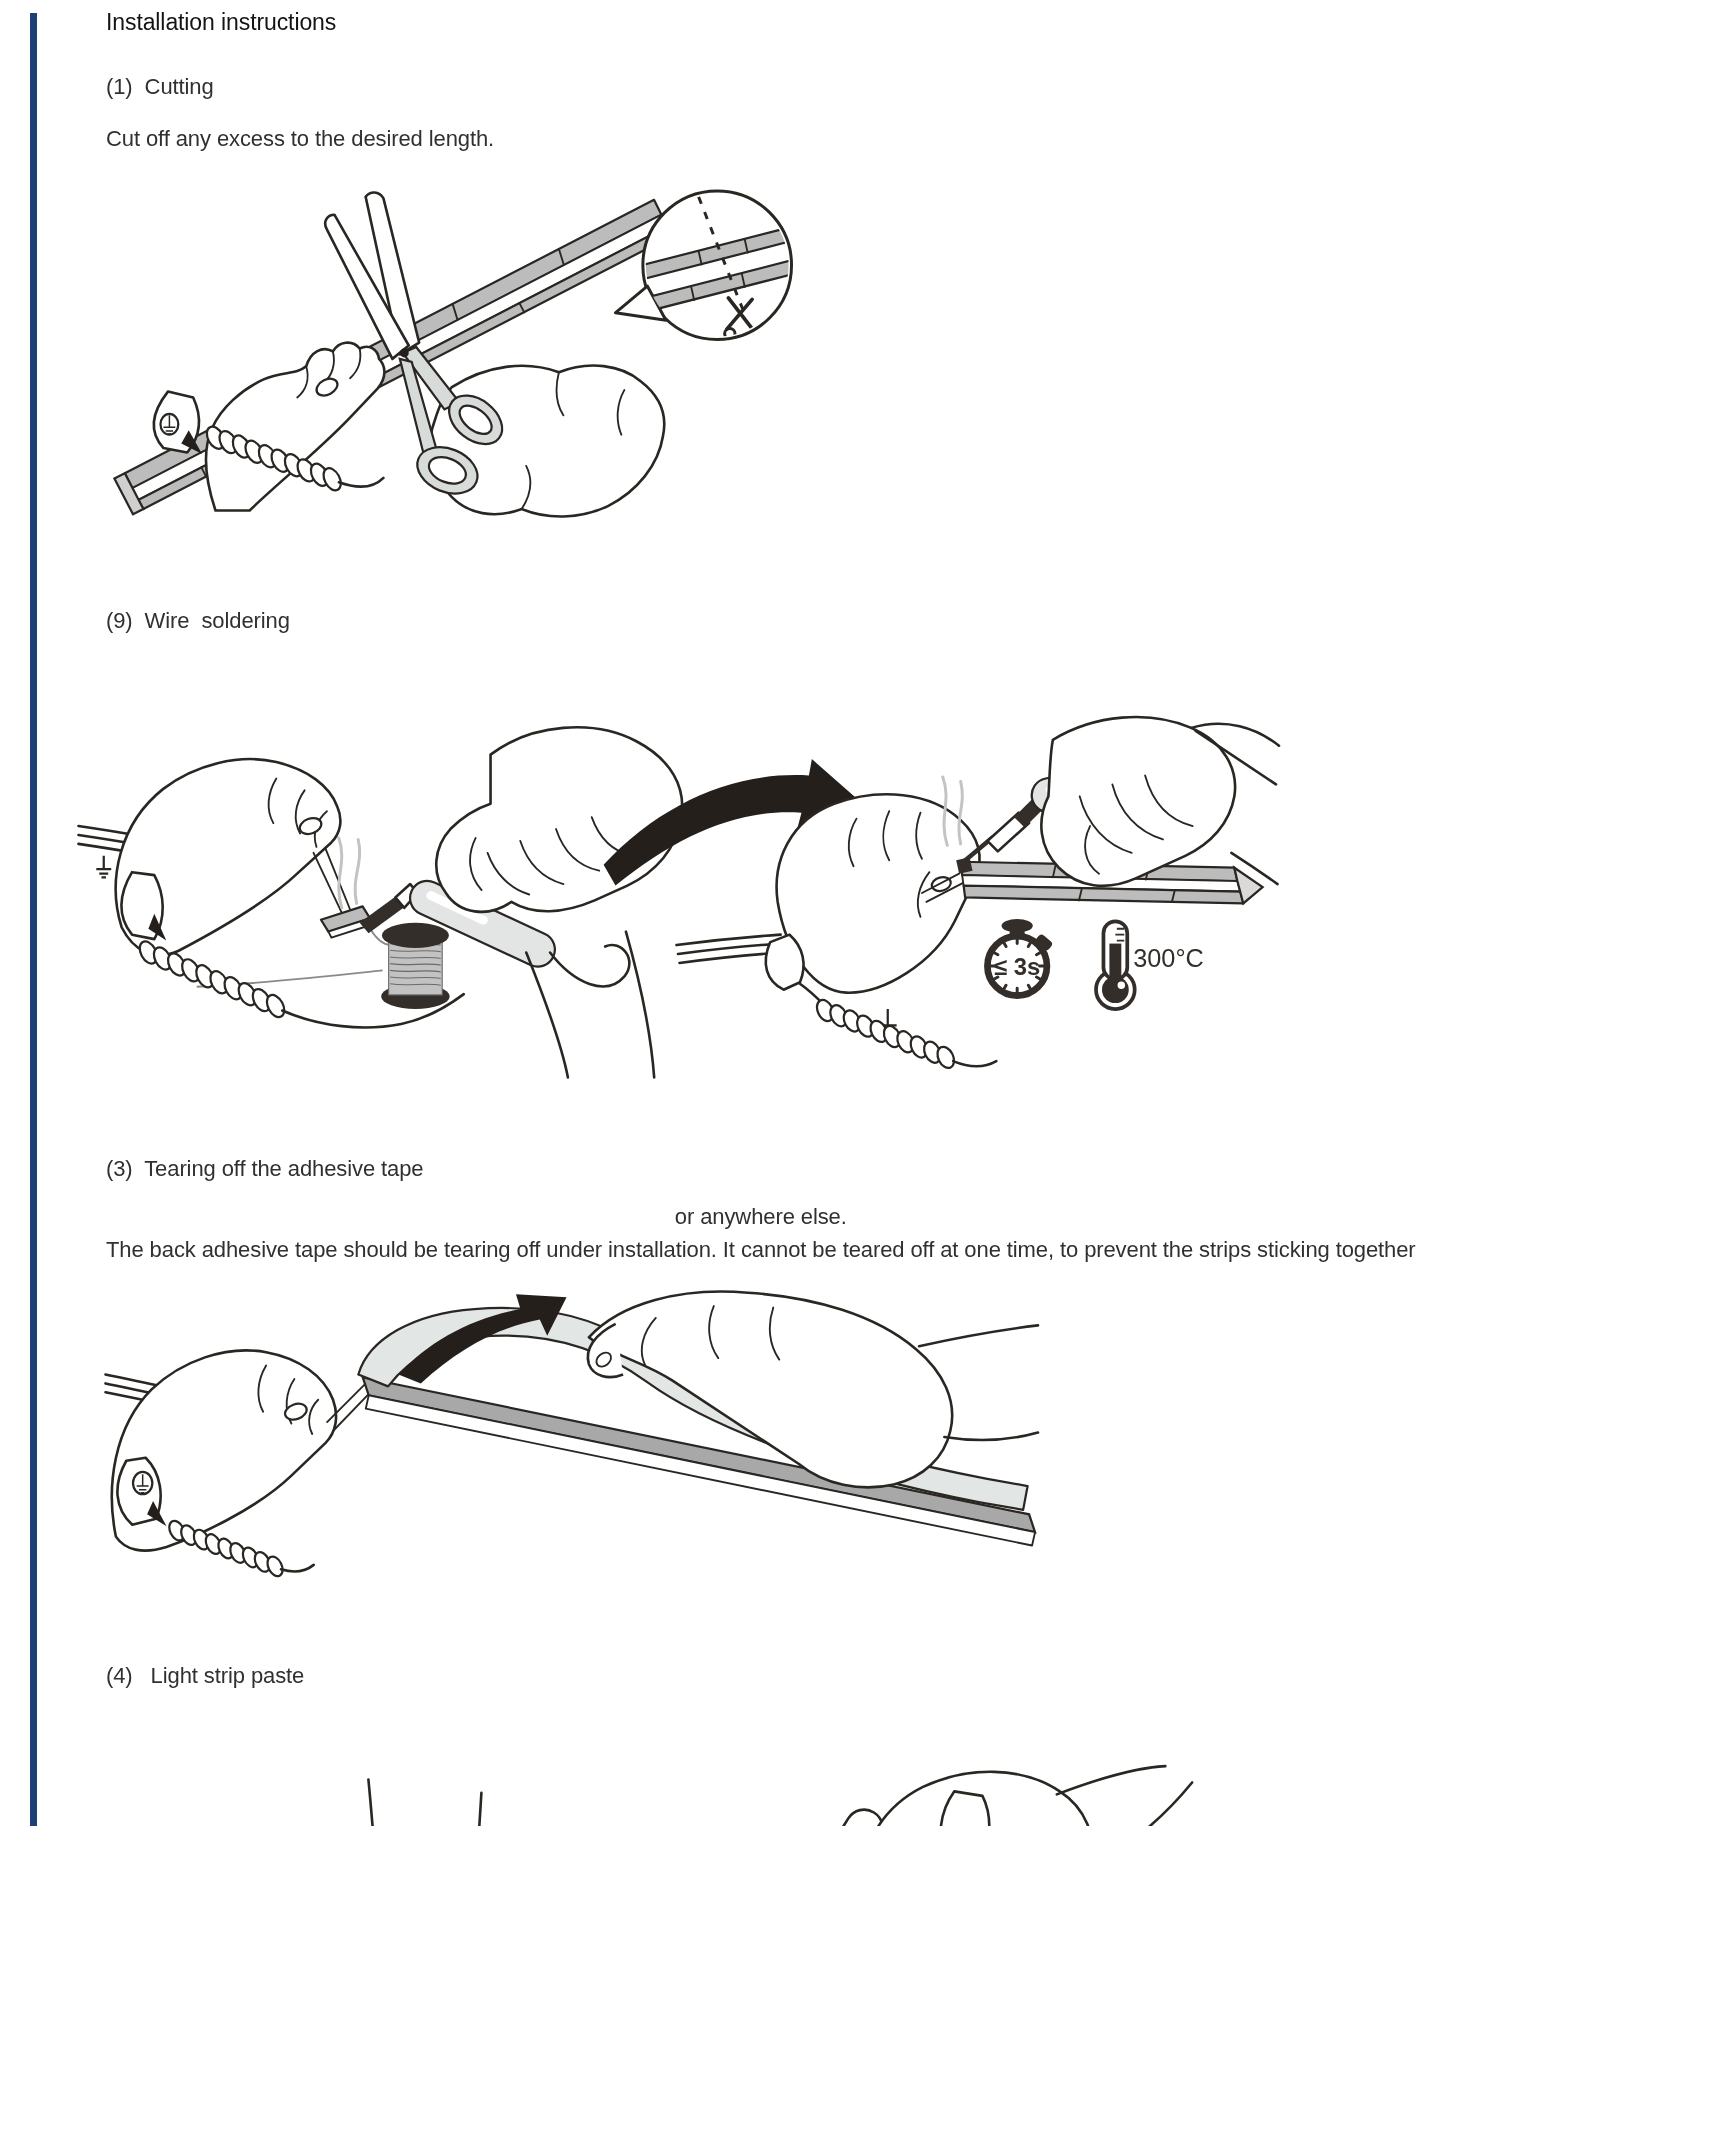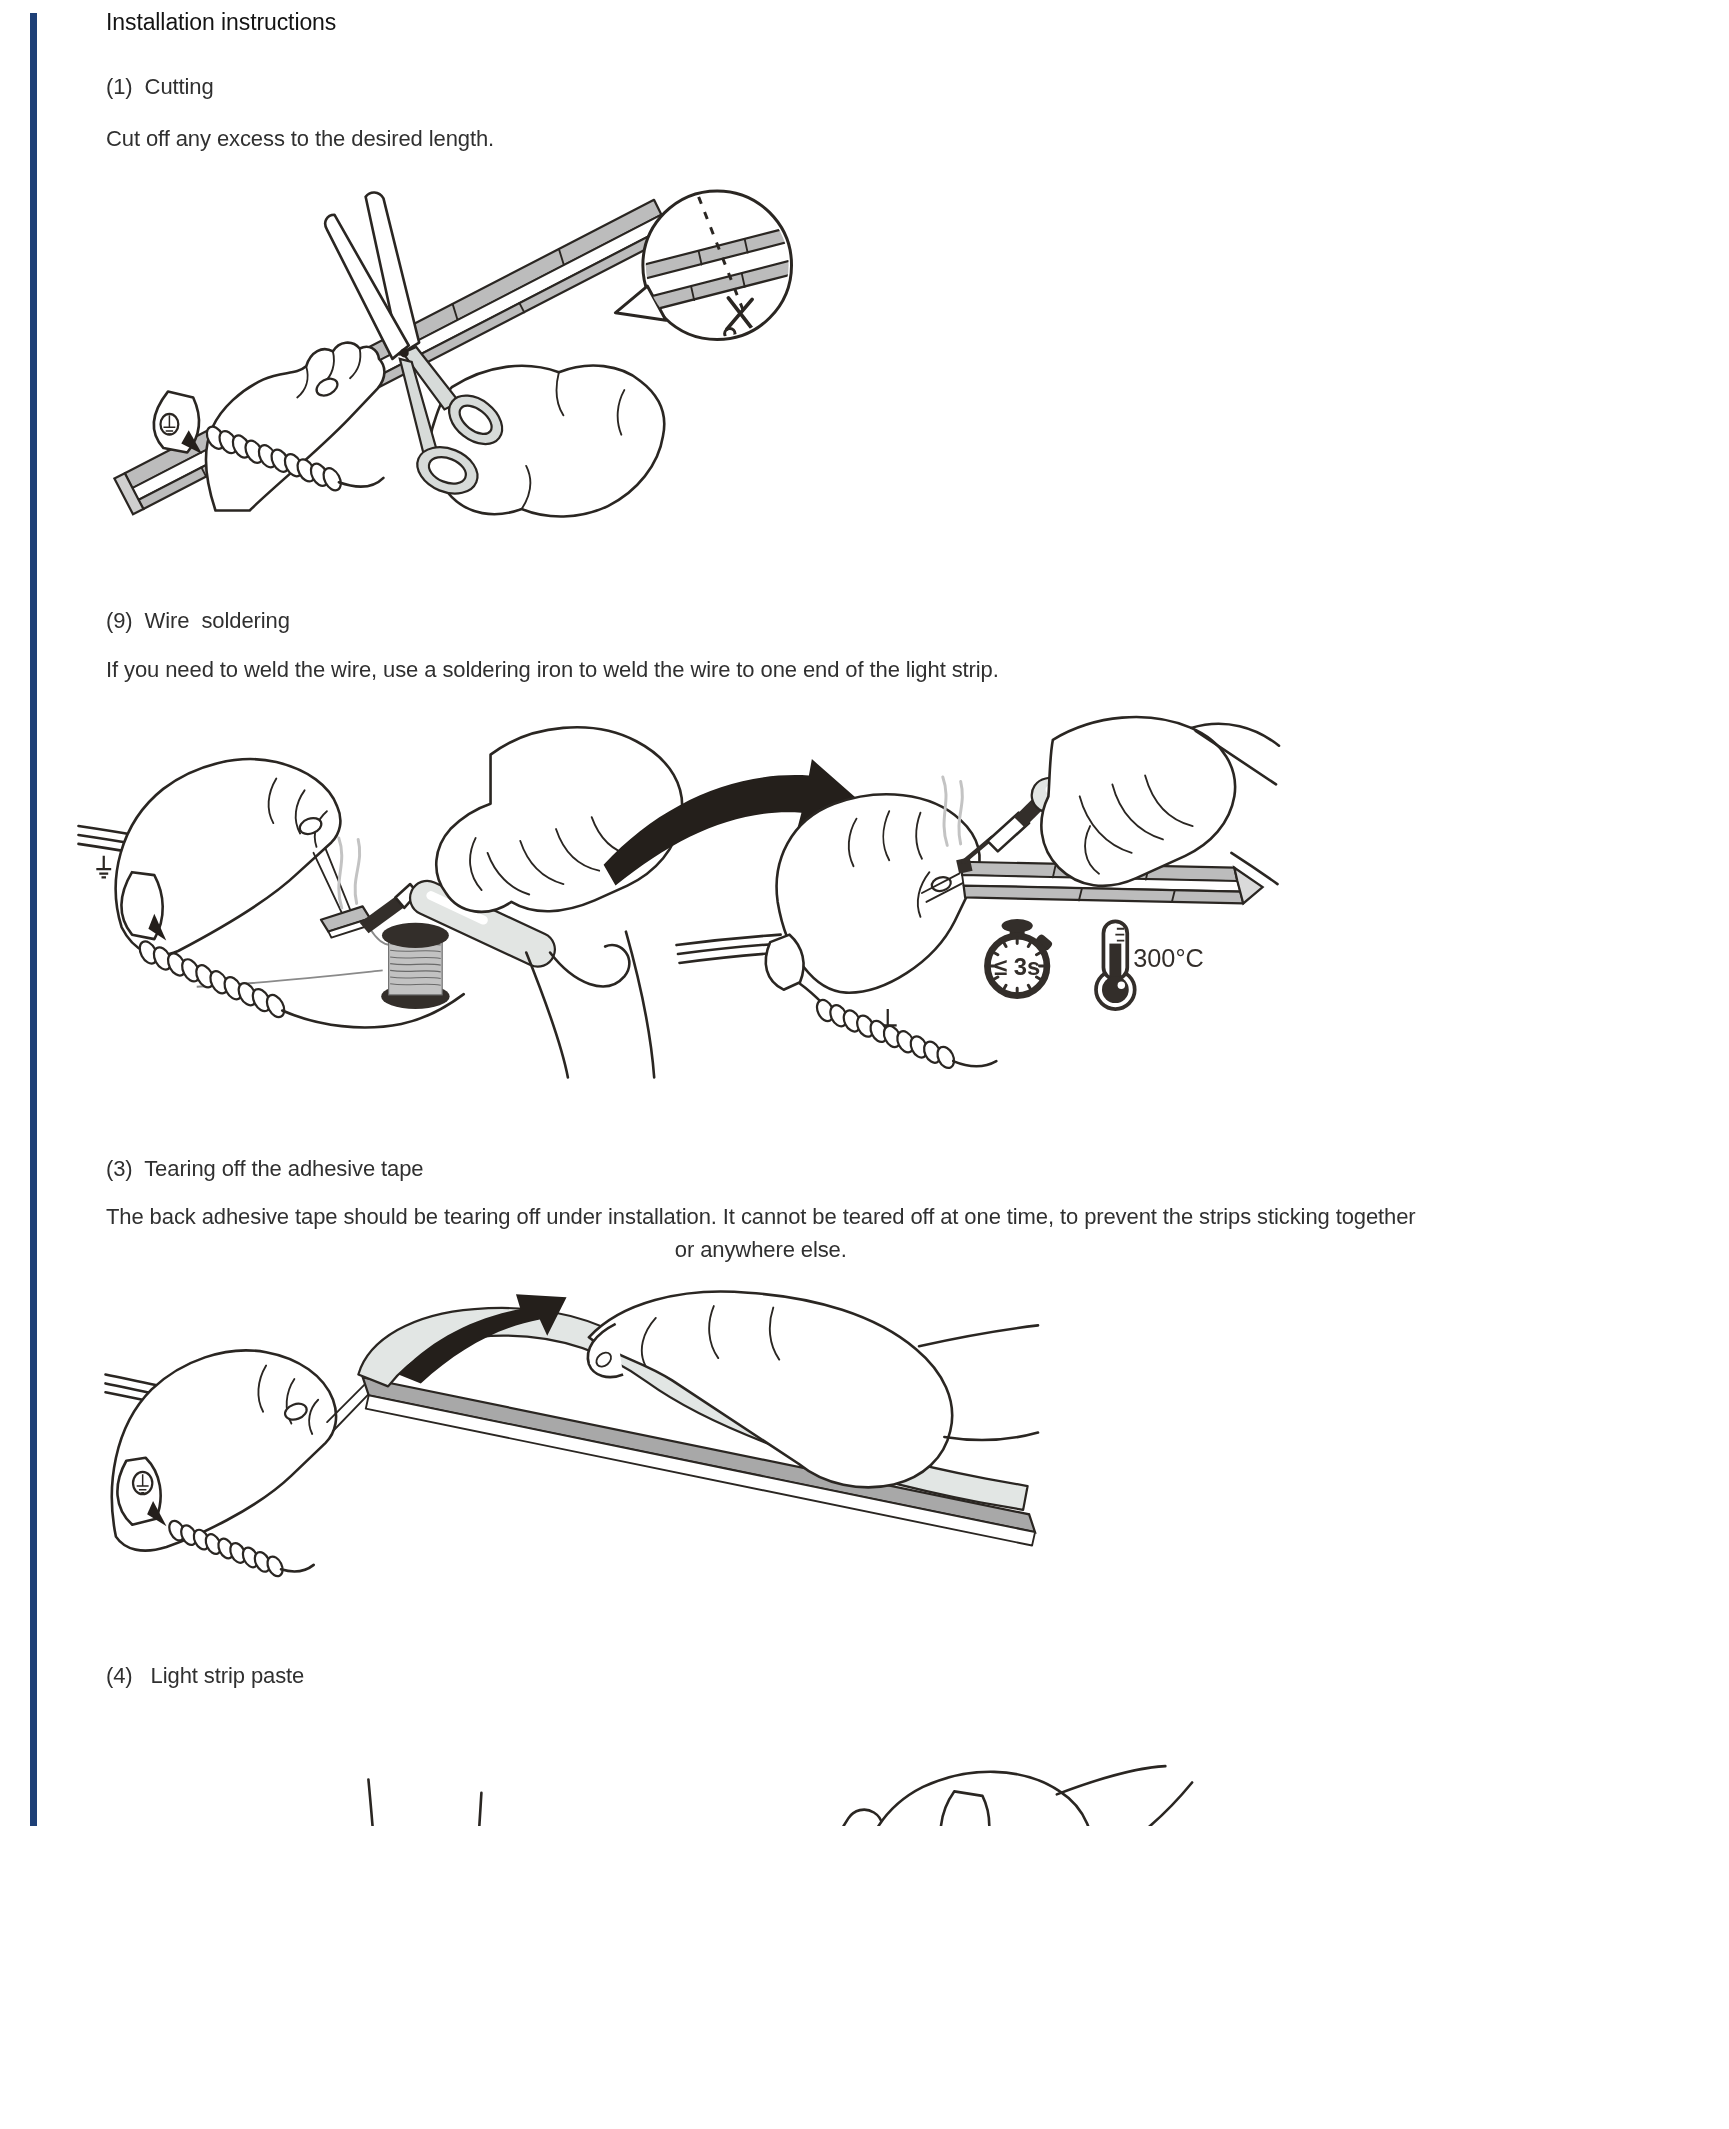--- a/index.html
+++ b/index.html
@@ -110,23 +110,20 @@
       <ellipse class="gray" cx="462" cy="408" rx="42" ry="29" transform="rotate(22 462 408)"></ellipse>
       <ellipse cx="462" cy="408" rx="26" ry="16" transform="rotate(22 462 408)" fill="#fff" stroke="#2a2622" stroke-width="3"></ellipse>
       <path class="hand" d="M352,40 C358,32 370,32 376,42 L424,236 L398,252 Z"></path>
       <path class="hand" d="M300,84 C294,74 300,64 310,64 L410,240 L388,258 Z"></path>
       <circle cx="404" cy="250" r="6" fill="#241f1b"></circle>
     </g>
   </svg>
   </div>
 
   <h2 class="h" style="top:608px">(9)  Wire  soldering</h2>
-  <div class="b" style="top:653px">
-    <div>If you need to weld the wire, use a soldering iron to weld the wire to one end of the light strip.</div>
-  </div>
 
   <div class="fig" style="left:74px;top:707px">
   <svg width="1205" height="372" viewBox="0 0 1620 500">
 
     <path class="ln" d="M6,160 C60,168 100,174 128,182 M6,172 C60,180 100,186 128,194 M6,184 C60,192 100,198 128,206"></path>
 
     <g>
       <path class="hand" d="M64,296 C44,232 62,156 120,110 C162,78 222,62 272,74 C314,84 344,106 354,134 C362,152 358,170 346,182 L300,224 C258,264 178,308 140,328 C108,342 80,328 64,296 Z"></path>
       <path class="thin" d="M272,96 C260,116 258,138 268,156 M310,112 C297,130 294,152 304,170 M340,140 C326,152 320,170 326,188"></path>
       <ellipse cx="318" cy="160" rx="15" ry="10" transform="rotate(-20 318 160)" fill="#fff" stroke="#2a2622" stroke-width="3"></ellipse>
@@ -251,22 +248,22 @@
       <circle cx="1400" cy="380" r="18" fill="#332e2a"></circle>
       <circle cx="1408" cy="374" r="5" fill="#ffffff"></circle>
       <path d="M1402,298 L1412,298 M1400,306 L1412,306 M1402,314 L1412,314" stroke="#332e2a" stroke-width="2.5"></path>
       <text class="icontext" x="1424" y="350" font-size="34">300°C</text>
     </g>
   </svg>
   </div>
 
   <h2 class="h" style="top:1156px">(3)  Tearing off the adhesive tape</h2>
   <div class="b" style="top:1200px">
+    <div>or anywhere else.</div>
     <div>The back adhesive tape should be tearing off under installation. It cannot be teared off at one time, to prevent the strips sticking together</div>
-    <div>or anywhere else.</div>
   </div>
 
   <div class="fig" style="left:104px;top:1291px">
   <svg width="937" height="283" viewBox="0 0 1260 380">
     <path class="ln" d="M2,112 C40,120 70,126 96,132 M2,124 C40,132 70,138 96,144 M2,136 C42,144 72,150 98,156"></path>
     <g>
       <path class="hand" d="M16,330 C2,262 14,182 64,132 C104,94 164,72 218,82 C262,90 296,114 308,146 C316,168 312,190 298,204 L252,248 C204,294 124,330 84,344 C52,354 28,348 16,330 Z"></path>
       <path class="thin" d="M218,100 C206,120 204,144 214,162 M256,118 C244,136 242,160 252,178 M288,146 C276,158 272,176 280,192"></path>
       <ellipse cx="258" cy="162" rx="15" ry="10" transform="rotate(-20 258 162)" fill="#fff" stroke="#2a2622" stroke-width="3"></ellipse>
       <path class="thin" d="M300,176 L354,122 M308,188 L362,132"></path>

